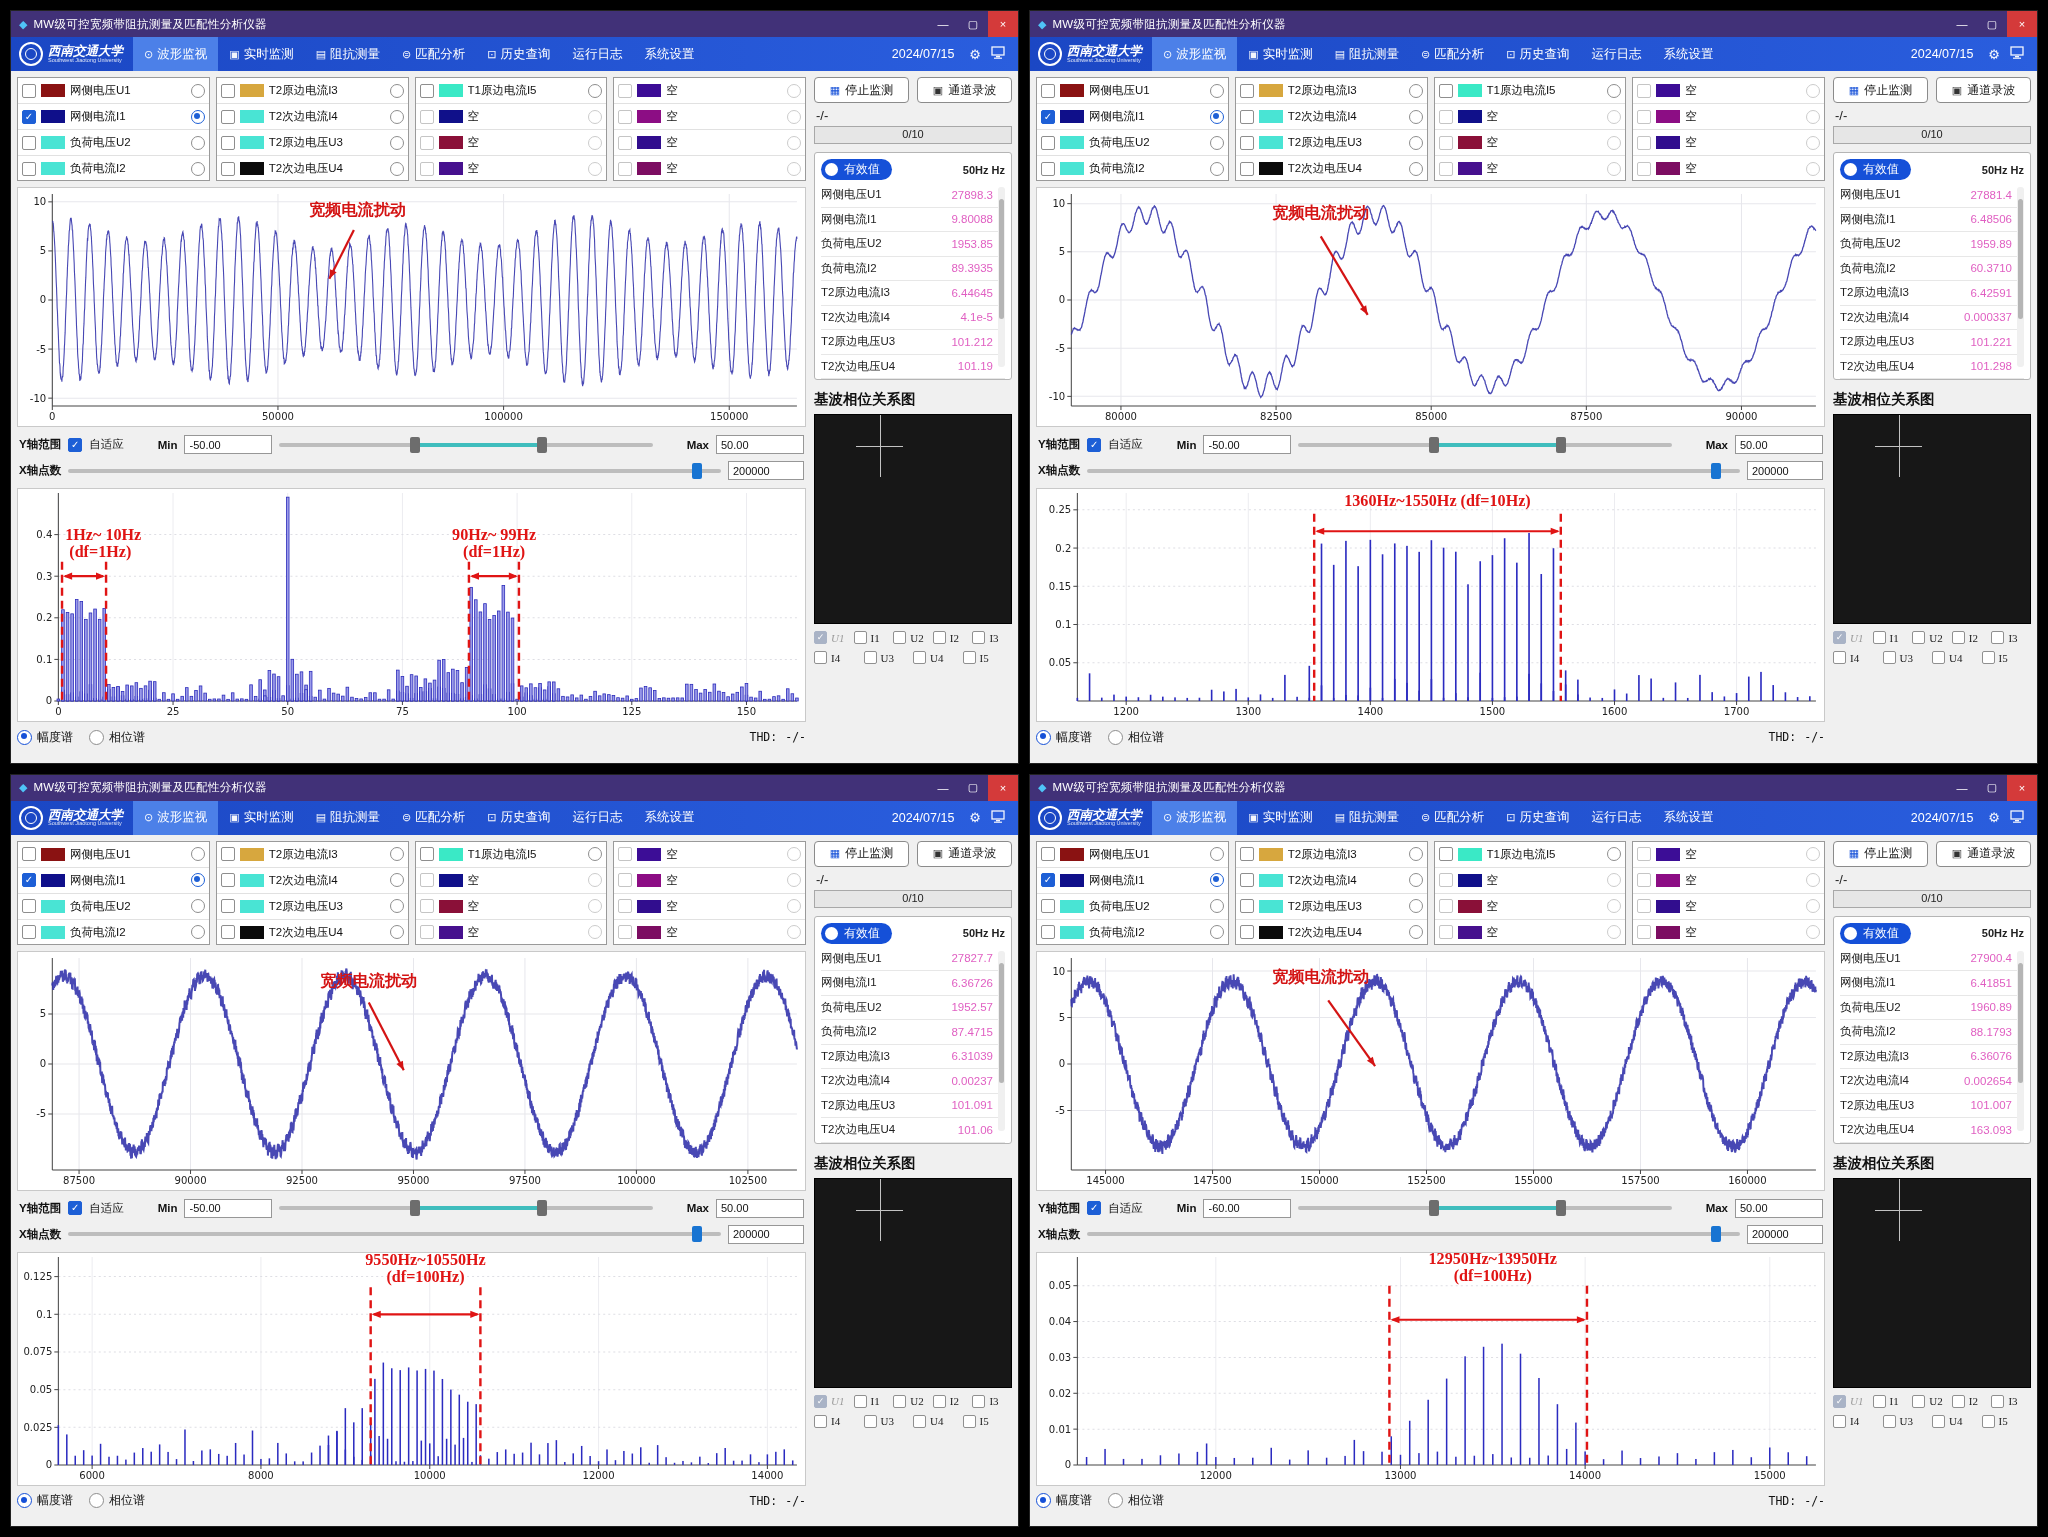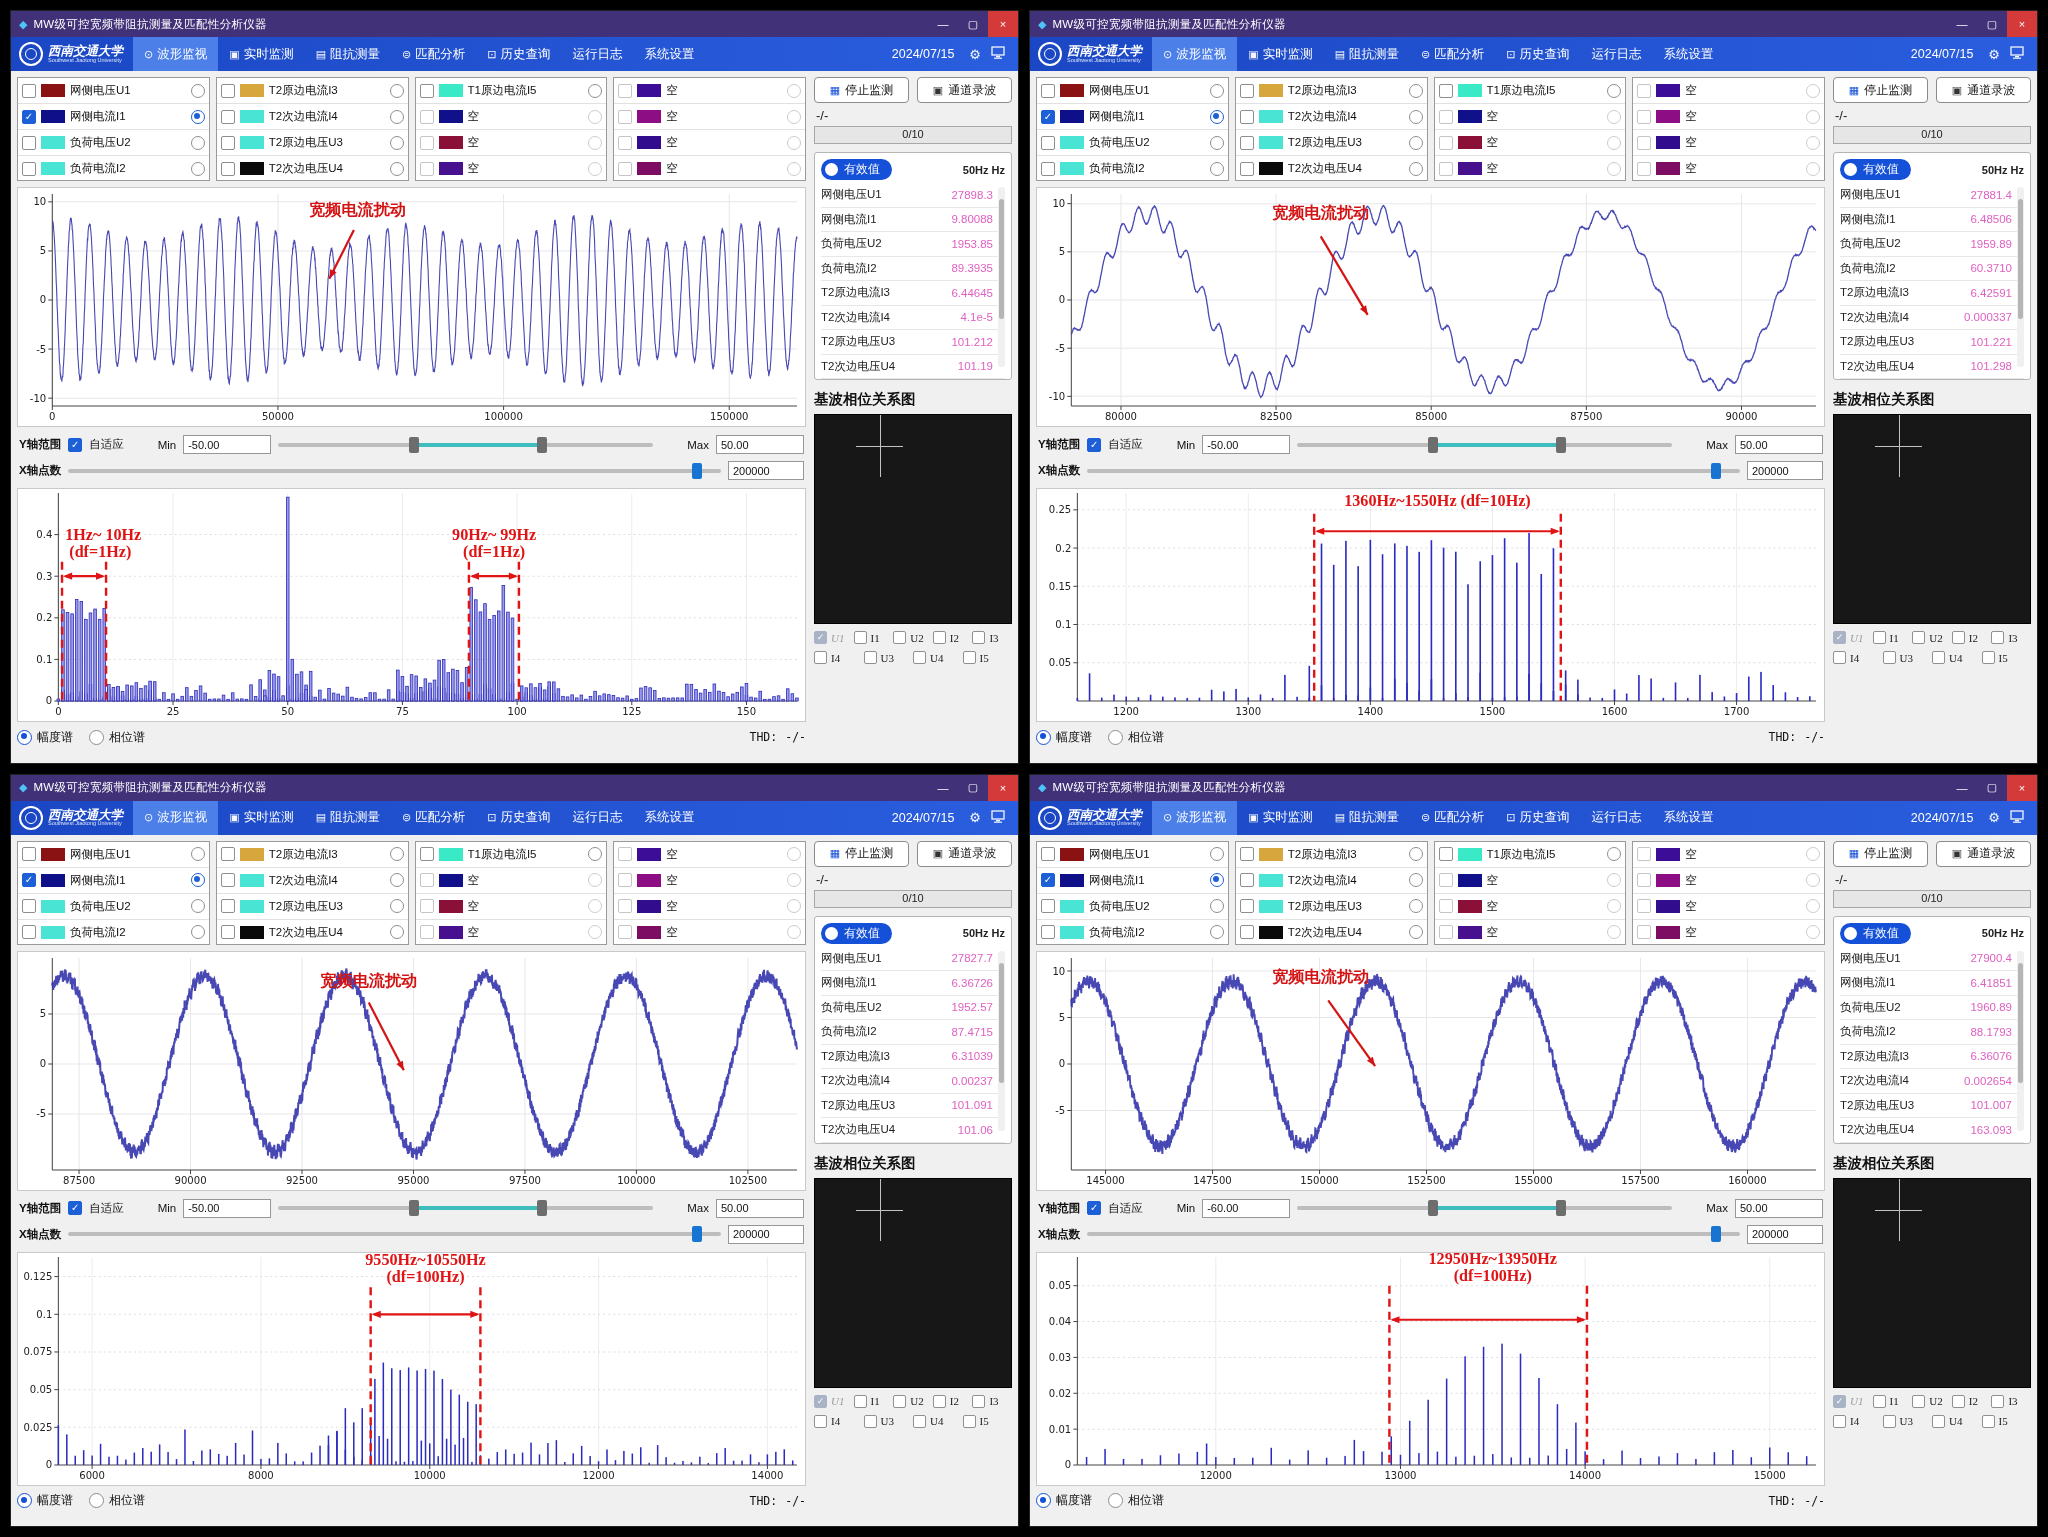--- a/index.html
+++ b/index.html
@@ -45,21 +45,21 @@
   .rd.on{border-color:#1d5fd6;}
   .rd.on:after{content:"";position:absolute;left:2px;top:2px;width:6px;height:6px;border-radius:50%;background:#1d5fd6;}
   .rd.dis{border-color:#cccccc;}
   
   .plotwrap{background:#fff;border:1px solid #c9c9c9;flex:0 0 auto;margin-top:6px;}
   .plotwrap svg{display:block;width:100%;}
   
   .controls{flex:0 0 auto;margin-top:6px;display:flex;flex-direction:column;gap:7px;padding:2px 2px;}
   .ctrlrow{display:flex;align-items:center;gap:7px;font-size:11.5px;color:#111;justify-content:center;}
   .ctrl-label{font-weight:bold;white-space:nowrap;}
-  .minmax{white-space:nowrap;font-weight:normal;padding-left:27px;}
+  .minmax{white-space:nowrap;font-weight:bold;padding-left:27px;}
   .tinput{height:17px;border:1px solid #979797;background:#fff;font-size:11px;padding:0 4px;width:78px;
       font-family:"Liberation Sans",sans-serif;color:#111;}
   .tinput.xpts{width:66px;}
   .slider{flex:1;height:16px;position:relative;}
   .slider .track{position:absolute;left:0;right:0;top:6px;height:4px;background:#bdbdbd;border-radius:2px;}
   .slider .fill{position:absolute;top:6px;height:4px;background:#3fbdbd;}
   .slider .handle{position:absolute;top:0;width:10px;height:16px;background:#6d6d6d;border-radius:2px;}
   .slider .handle.blue{background:#1874d2;}
   
   .bottombar{height:22px;flex:0 0 auto;display:flex;align-items:center;margin-top:4px;font-size:12px;color:#111;}

